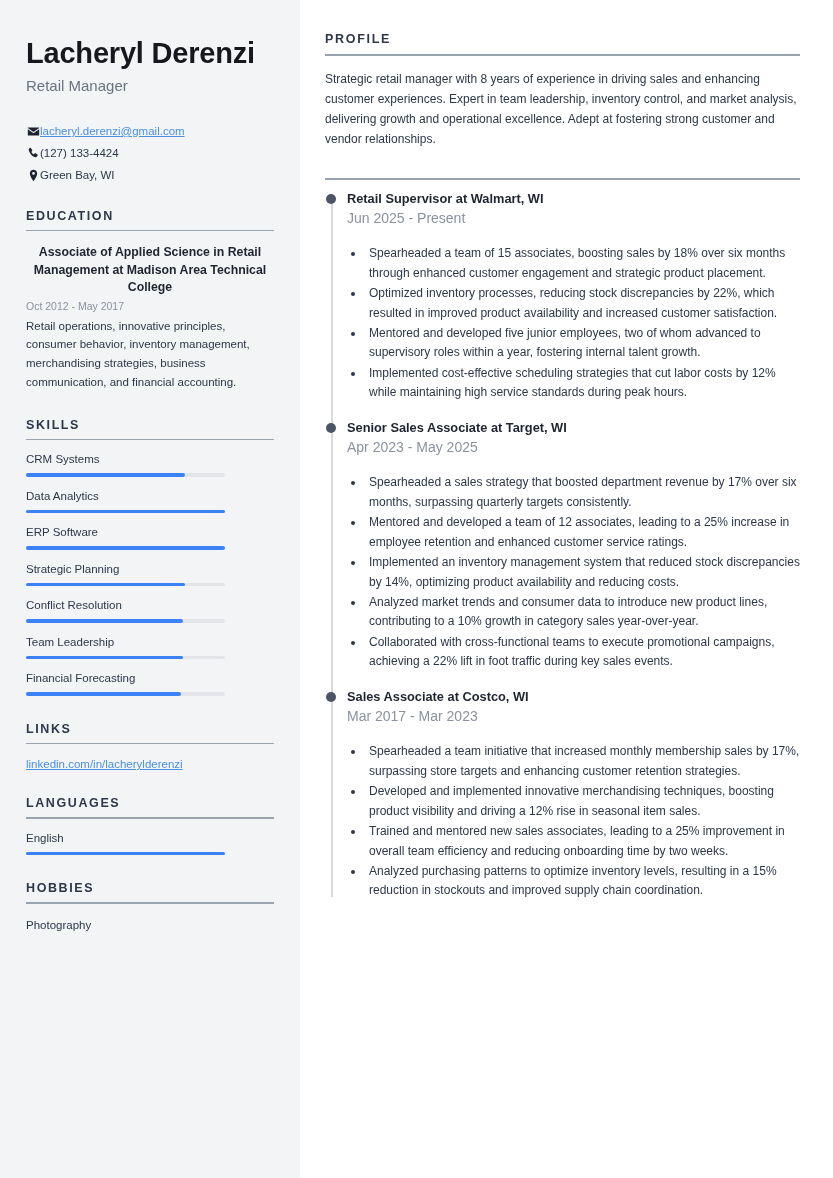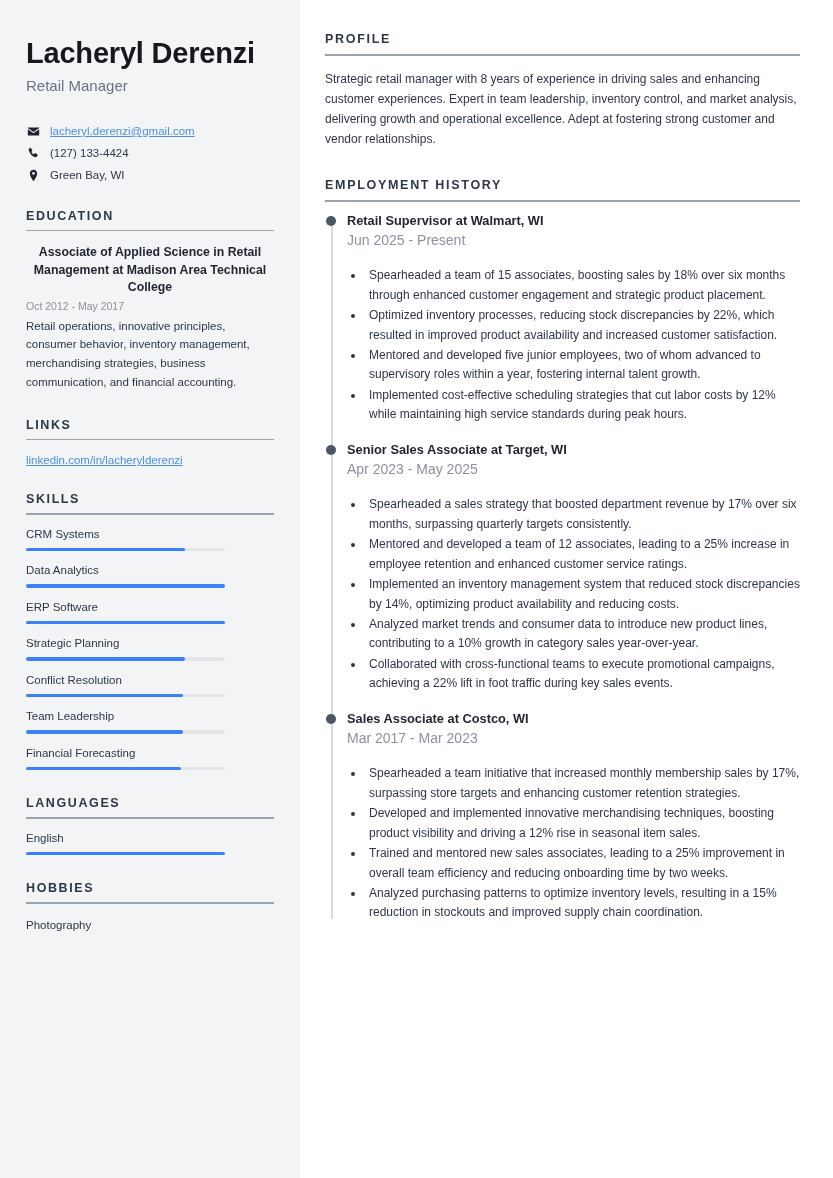--- a/index.html
+++ b/index.html
@@ -20,21 +20,21 @@
   }
   .name {
     font-size:29px; line-height:1.1; font-weight:bold;
     color:#16181d; letter-spacing:-0.2px;
   }
   .role {
     font-size:15px; color:#6b7280; margin-top:7px; font-weight:normal;
   }
   .contact { margin-top:30px; }
   .contact-row {
-    display:flex; align-items:center; gap:10px;
+    display:flex; align-items:center; gap:0;
     font-size:11.5px; color:#2d3748; margin-bottom:7px;
     line-height:1.3;
   }
   .contact-row .ico {
     width:14px; min-width:14px; display:flex; align-items:center; justify-content:center;
     color:#1f2430;
   }
   .contact-row a { color:#4a90e2; text-decoration:underline; }
 
   .sec { margin-top:26px; }
@@ -142,73 +142,73 @@
       <div id="education-list">
           <div>
             <div class="edu-deg">Associate of Applied Science in Retail Management at Madison Area Technical College</div>
             <div class="edu-date">Oct 2012 - May 2017</div>
             <div class="edu-desc">Retail operations, innovative principles, consumer behavior, inventory management, merchandising strategies, business communication, and financial accounting.</div>
           </div>
         </div>
     </section>
 
     <section class="sec">
+      <div class="sec-title">SKILLS</div>
+      <div class="sec-rule"></div>
+      <div id="skills-list">
+          <div class="bar-item">
+            <div class="bar-label">CRM Systems</div>
+            <div class="bar-track">
+              <div class="bar-fill" style="width: 80%; background: rgb(59, 130, 246);"></div>
+            </div>
+          </div>
+          <div class="bar-item">
+            <div class="bar-label">Data Analytics</div>
+            <div class="bar-track">
+              <div class="bar-fill" style="width: 100%; background: rgb(59, 130, 246);"></div>
+            </div>
+          </div>
+          <div class="bar-item">
+            <div class="bar-label">ERP Software</div>
+            <div class="bar-track">
+              <div class="bar-fill" style="width: 100%; background: rgb(59, 130, 246);"></div>
+            </div>
+          </div>
+          <div class="bar-item">
+            <div class="bar-label">Strategic Planning</div>
+            <div class="bar-track">
+              <div class="bar-fill" style="width: 80%; background: rgb(59, 130, 246);"></div>
+            </div>
+          </div>
+          <div class="bar-item">
+            <div class="bar-label">Conflict Resolution</div>
+            <div class="bar-track">
+              <div class="bar-fill" style="width: 79%; background: rgb(59, 130, 246);"></div>
+            </div>
+          </div>
+          <div class="bar-item">
+            <div class="bar-label">Team Leadership</div>
+            <div class="bar-track">
+              <div class="bar-fill" style="width: 79%; background: rgb(59, 130, 246);"></div>
+            </div>
+          </div>
+          <div class="bar-item">
+            <div class="bar-label">Financial Forecasting</div>
+            <div class="bar-track">
+              <div class="bar-fill" style="width: 78%; background: rgb(59, 130, 246);"></div>
+            </div>
+          </div>
+        </div>
+    </section>
+
+    <section class="sec">
       <div class="sec-title">LINKS</div>
       <div class="sec-rule"></div>
       <div id="links-list">
           <div class="link-item"><a href="#">linkedin.com/in/lacherylderenzi</a></div>
-        </div>
-    </section>
-
-    <section class="sec">
-      <div class="sec-title">SKILLS</div>
-      <div class="sec-rule"></div>
-      <div id="skills-list">
-          <div class="bar-item">
-            <div class="bar-label">CRM Systems</div>
-            <div class="bar-track">
-              <div class="bar-fill" style="width: 80%; background: rgb(59, 130, 246);"></div>
-            </div>
-          </div>
-          <div class="bar-item">
-            <div class="bar-label">Data Analytics</div>
-            <div class="bar-track">
-              <div class="bar-fill" style="width: 100%; background: rgb(59, 130, 246);"></div>
-            </div>
-          </div>
-          <div class="bar-item">
-            <div class="bar-label">ERP Software</div>
-            <div class="bar-track">
-              <div class="bar-fill" style="width: 100%; background: rgb(59, 130, 246);"></div>
-            </div>
-          </div>
-          <div class="bar-item">
-            <div class="bar-label">Strategic Planning</div>
-            <div class="bar-track">
-              <div class="bar-fill" style="width: 80%; background: rgb(59, 130, 246);"></div>
-            </div>
-          </div>
-          <div class="bar-item">
-            <div class="bar-label">Conflict Resolution</div>
-            <div class="bar-track">
-              <div class="bar-fill" style="width: 79%; background: rgb(59, 130, 246);"></div>
-            </div>
-          </div>
-          <div class="bar-item">
-            <div class="bar-label">Team Leadership</div>
-            <div class="bar-track">
-              <div class="bar-fill" style="width: 79%; background: rgb(59, 130, 246);"></div>
-            </div>
-          </div>
-          <div class="bar-item">
-            <div class="bar-label">Financial Forecasting</div>
-            <div class="bar-track">
-              <div class="bar-fill" style="width: 78%; background: rgb(59, 130, 246);"></div>
-            </div>
-          </div>
         </div>
     </section>
 
     <section class="sec">
       <div class="sec-title">LANGUAGES</div>
       <div class="sec-rule"></div>
       <div id="languages-list">
           <div class="bar-item">
             <div class="bar-label">English</div>
             <div class="bar-track">
@@ -230,21 +230,20 @@
 
   <main class="main">
 
     <section>
       <div class="m-sec-title">PROFILE</div>
       <div class="m-sec-rule"></div>
       <p class="profile-text">Strategic retail manager with 8 years of experience in driving sales and enhancing customer experiences. Expert in team leadership, inventory control, and market analysis, delivering growth and operational excellence. Adept at fostering strong customer and vendor relationships.</p>
     </section>
 
     <section class="emp-sec">
-      <div class="m-sec-title">EMPLOYMENT HISTORY</div>
       <div class="m-sec-rule"></div>
       <div class="timeline" id="jobs-list">
           <div class="job">
             <span class="job-dot" style="background: rgb(75, 85, 99);"></span>
             <div class="job-title">Retail Supervisor at Walmart, WI</div>
             <div class="job-date">Jun 2025 - Present</div>
             <ul class="job-bullets">
               <li>Spearheaded a team of 15 associates, boosting sales by 18% over six months through enhanced customer engagement and strategic product placement.</li>
               <li>Optimized inventory processes, reducing stock discrepancies by 22%, which resulted in improved product availability and increased customer satisfaction.</li>
               <li>Mentored and developed five junior employees, two of whom advanced to supervisory roles within a year, fostering internal talent growth.</li>

